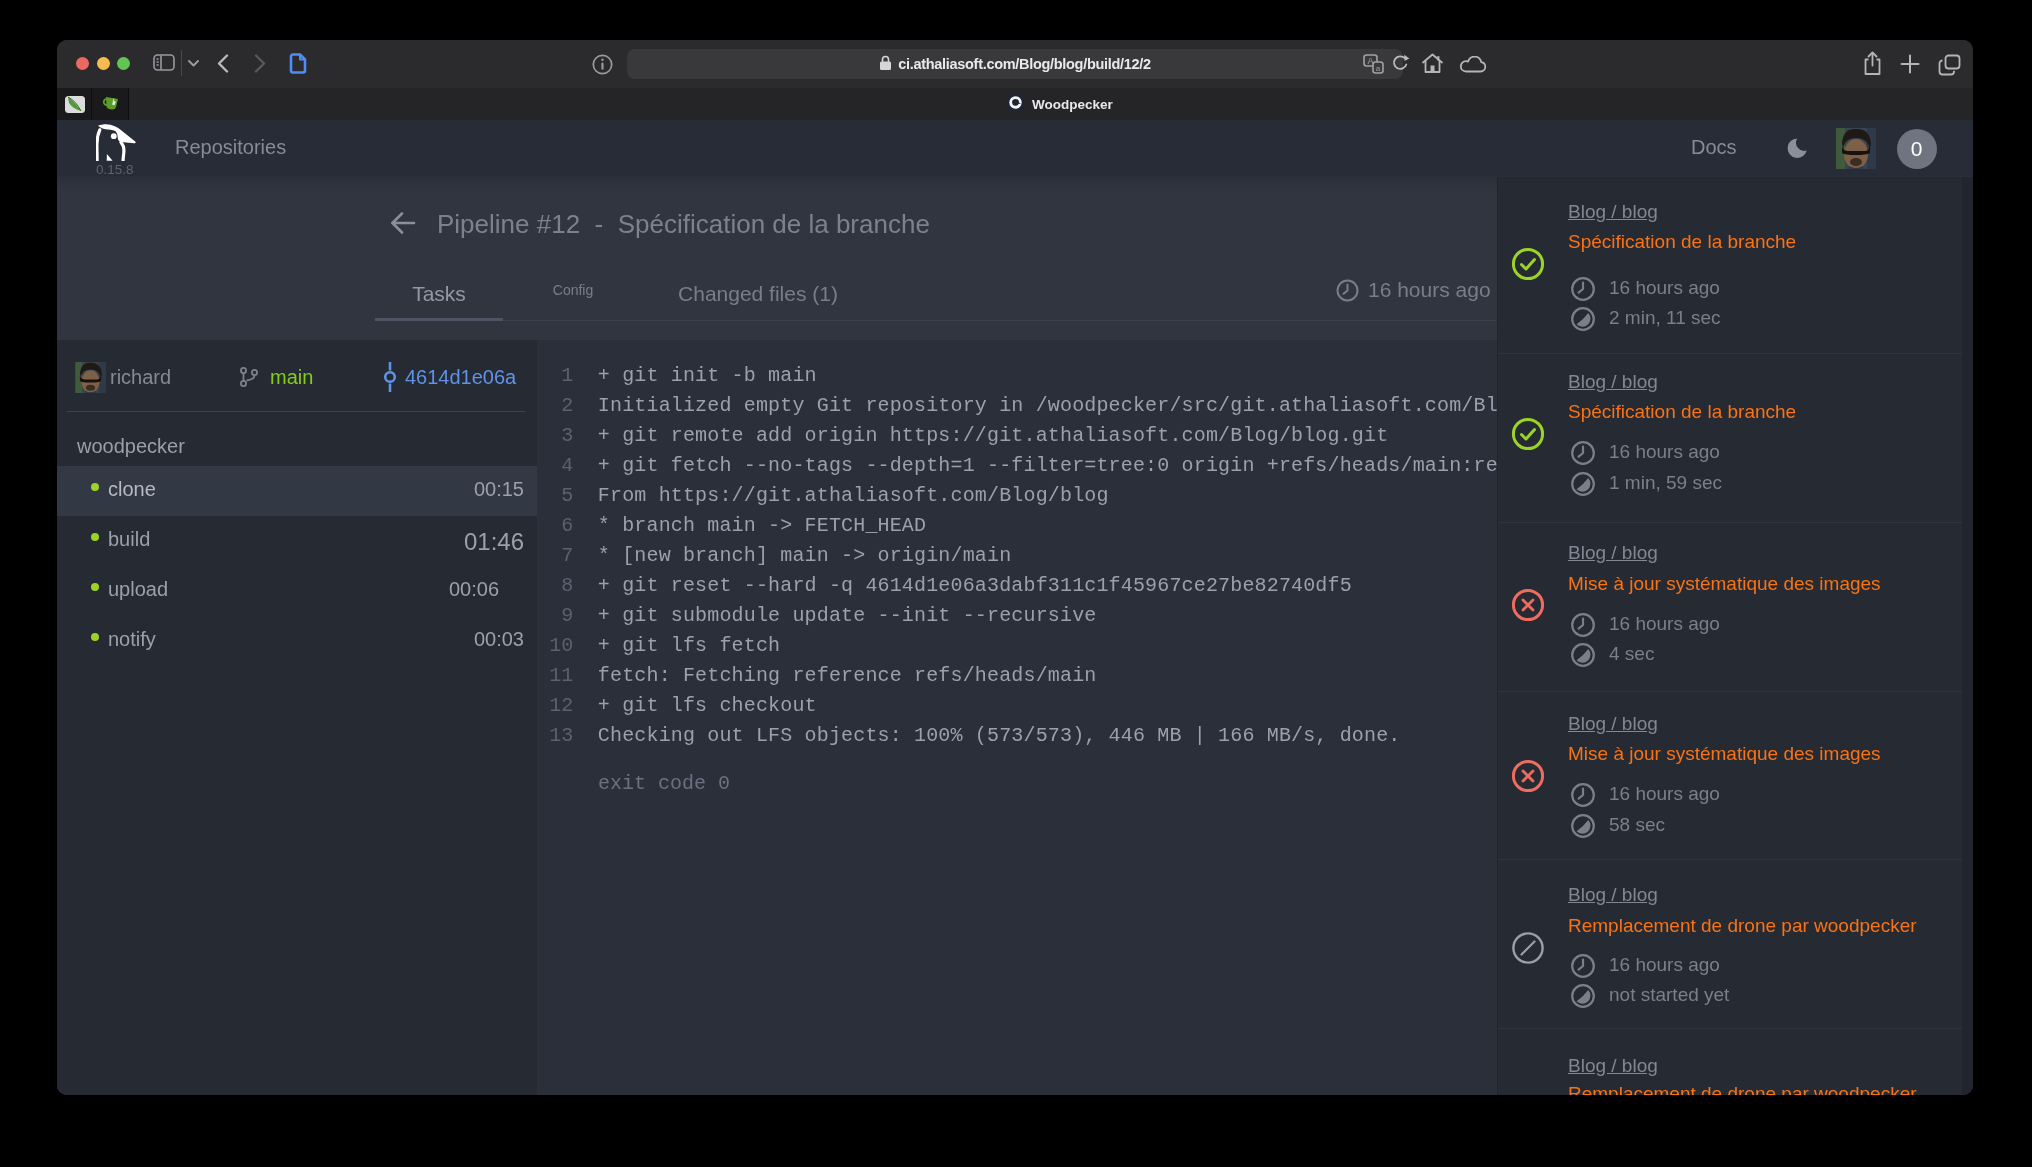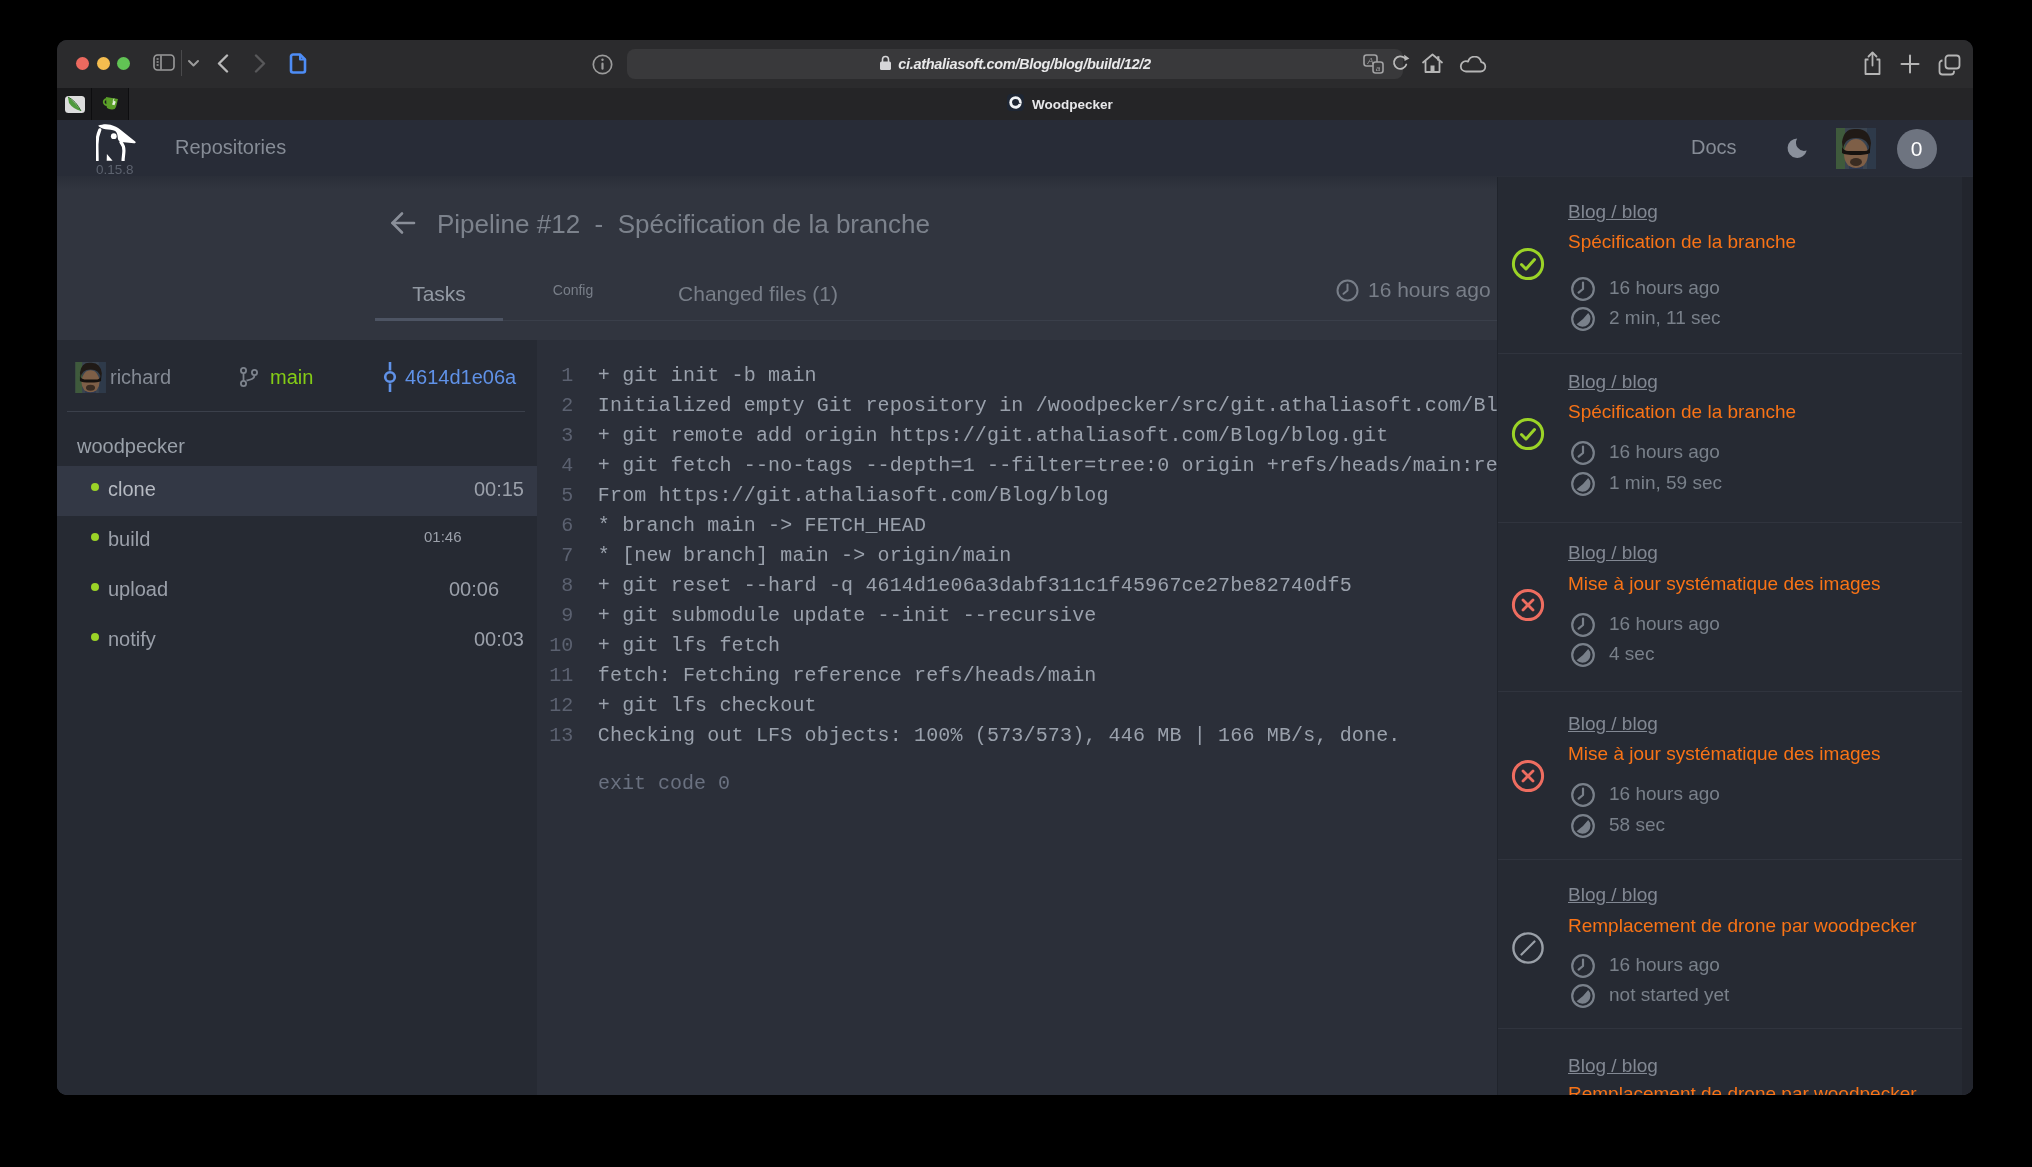--- a/index.html
+++ b/index.html
@@ -2,21 +2,21 @@
 <html><head>
 <meta charset="utf-8">
 <style>
   * { margin:0; padding:0; box-sizing:border-box; }
   html,body { width:2032px; height:1167px; background:#000; overflow:hidden;
     font-family:"Liberation Sans", sans-serif; }
   .abs { position:absolute; }
   #win { position:absolute; left:57px; top:40px; width:1916px; height:1055px;
     border-radius:10px; overflow:hidden; background:#2c2f3a; }
   
-  #titlebar { position:absolute; left:0; top:0; width:100%; height:48px; background:#2b2b2d;font-style:italic; }
+  #titlebar { position:absolute; left:0; top:0; width:100%; height:48px; background:#2b2b2d; }
   .dot { position:absolute; top:17.4px; width:13px; height:13px; border-radius:50%; }
   #tabstrip { position:absolute; left:0; top:48px; width:100%; height:32px; background:#252527; }
   #pinned { position:absolute; left:0; top:0; width:71px; height:32px; background:#1a1a1c; }
   #urlbar { position:absolute; left:570px; top:8.5px; width:776px; height:30px;
     border-radius:8px; background:#39393b; }
   
   #app { position:absolute; left:0; top:80px; width:1916px; height:975px; background:#31353f; }
   #navbar { position:absolute; left:0; top:0; width:1916px; height:56px; background:#282c37; }
   #sidebar { position:absolute; left:0; top:220px; width:480px; height:755px; background:#262a33; }
   #console { position:absolute; left:480px; top:220px; width:960px; height:755px; background:#2b2f39; overflow:hidden; }
@@ -201,21 +201,21 @@
       </svg>
       <div class="abs" style="left:348px; top:26px; color:#6092e8; font-size:20px;">4614d1e06a</div>
       <div class="abs" style="left:10px; top:71px; width:458px; height:1px; background:#3b404b;"></div>
       <div class="abs" style="left:20px; top:95px; color:#99a0a9; font-size:20px;">woodpecker</div>
       <div class="abs" style="left:0; top:126px; width:480px; height:50px; background:#333845;"></div>
       <div class="abs" style="left:33.5px; top:143px; width:8px; height:8px; border-radius:50%; background:#9bd327;"></div>
       <div class="abs" style="left:51px; top:138px; color:#b6bac2; font-size:20px;">clone</div>
       <div class="abs" style="left:367px; top:138px; width:100px; text-align:right; color:#9ba0aa; font-size:20px;">00:15</div>
       <div class="abs" style="left:33.5px; top:193px; width:8px; height:8px; border-radius:50%; background:#9bd327;"></div>
       <div class="abs" style="left:51px; top:188px; color:#9ba0aa; font-size:20px;">build</div>
-      <div class="abs" style="left:367px; top:188px; width:100px; text-align:left; color:#9ba0aa; font-size:15px;">01:46</div>
+      <div class="abs" style="left:367px; top:188px; width:100px; text-align:right; color:#9ba0aa; font-size:24px;">01:46</div>
       <div class="abs" style="left:33.5px; top:243px; width:8px; height:8px; border-radius:50%; background:#9bd327;"></div>
       <div class="abs" style="left:51px; top:238px; color:#9ba0aa; font-size:20px;">upload</div>
       <div class="abs" style="left:367px; top:238px; width:100px; text-align:center; color:#9ba0aa; font-size:20px;">00:06</div>
       <div class="abs" style="left:33.5px; top:293px; width:8px; height:8px; border-radius:50%; background:#9bd327;"></div>
       <div class="abs" style="left:51px; top:288px; color:#9ba0aa; font-size:20px;">notify</div>
       <div class="abs" style="left:367px; top:288px; width:100px; text-align:right; color:#9ba0aa; font-size:20px;">00:03</div>
     </div>
     <div id="console">
       <div class="abs mono" style="left:0; top:20.5px; font-size:20px; line-height:30px; white-space:pre; color:#9aa1ac; letter-spacing:0.16px;"><span style="color:#5b6170">  1 </span> + git init -b main
 <span style="color:#5b6170">  2 </span> Initialized empty Git repository in /woodpecker/src/git.athaliasoft.com/Blog/blog/.git/

